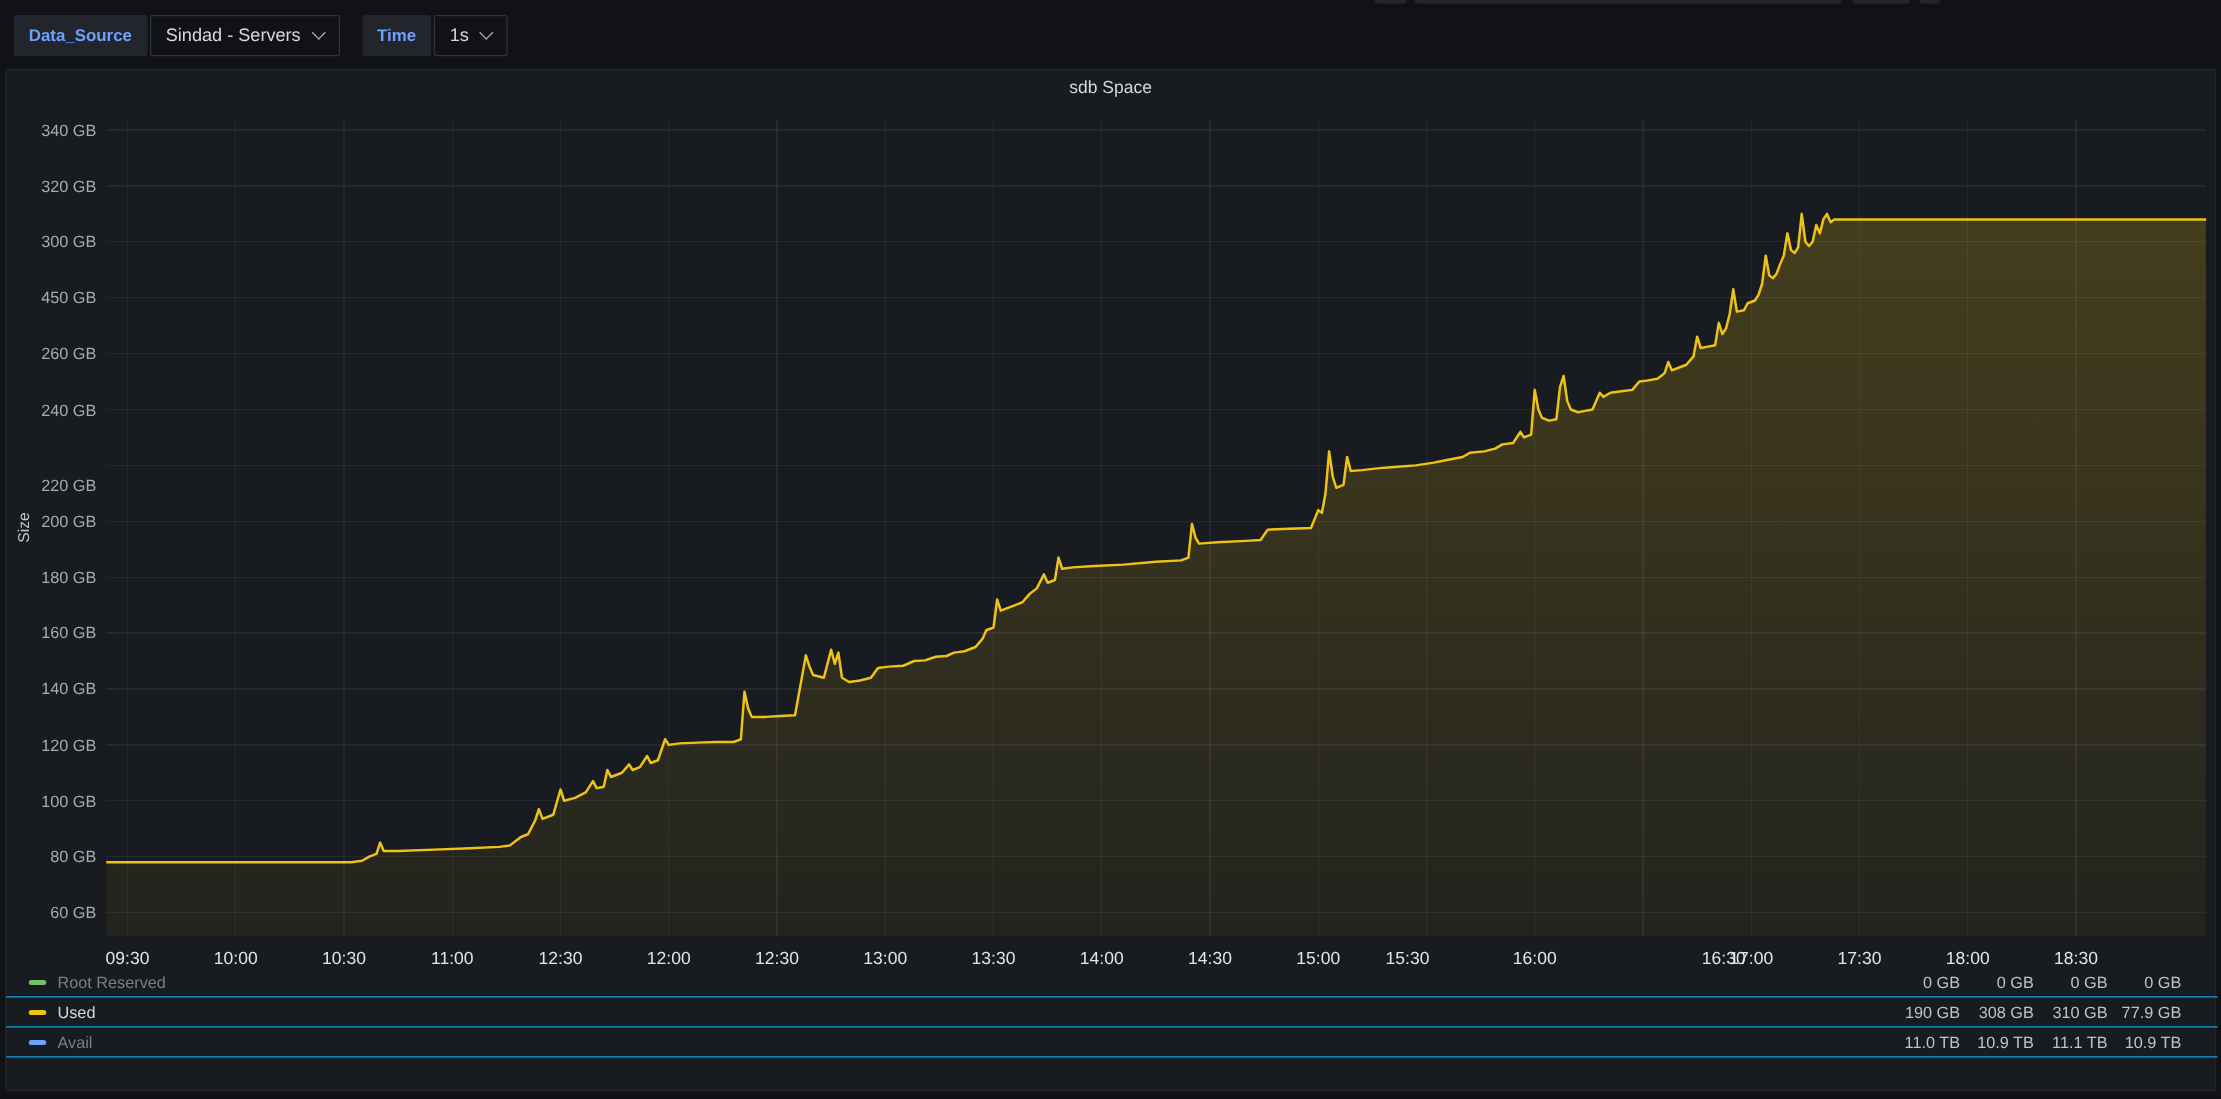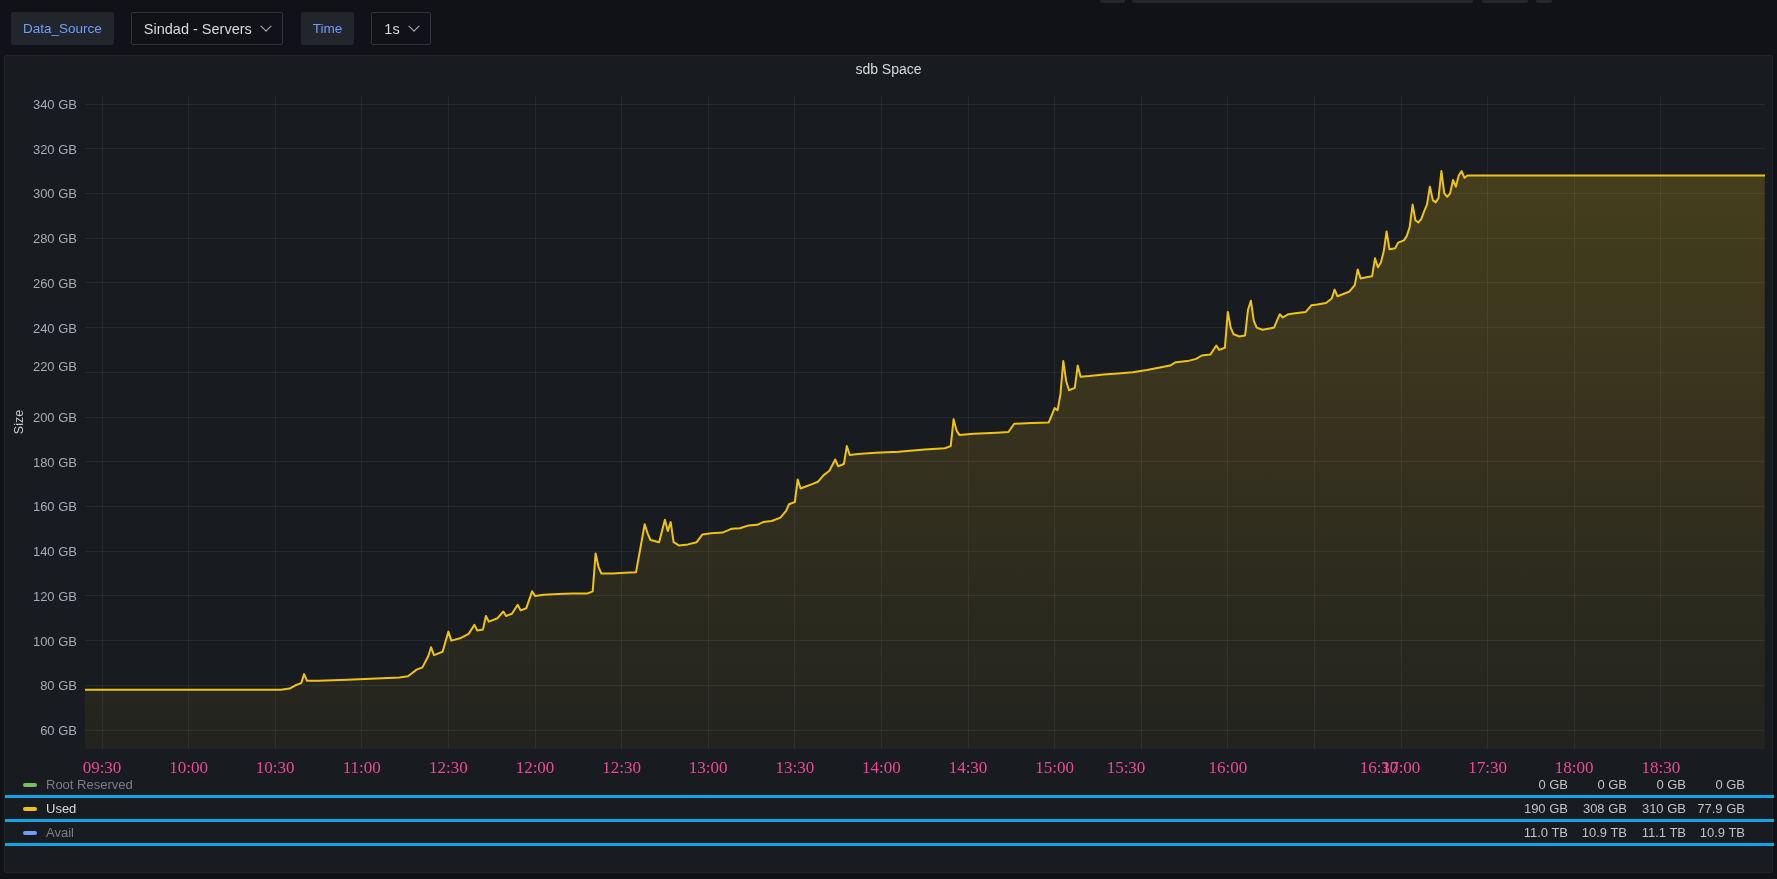--- a/index.html
+++ b/index.html
@@ -6,44 +6,44 @@
   html,body { width:1777px; height:879px; background:#111217; overflow:hidden;
     font-family:"Liberation Sans","DejaVu Sans",sans-serif; color:#d8d9da; position:relative; }
 
   
   .top-strip { position:absolute; top:0; height:3px; background:#24262c; border-radius:0 0 2px 2px; }
 
   
   .topbar { position:absolute; left:11px; top:12px; display:flex; align-items:center; }
   .var-group { display:flex; align-items:center; margin-right:18px; }
   .var-label { height:33px; display:flex; align-items:center; padding:0 12px; background:#22252b;
-    color:#6e9fff; font-size:13.5px; font-weight:400; border-radius:2px; margin-right:17px; white-space:nowrap; }
+    color:#6e9fff; font-size:13.5px; font-weight:700; border-radius:2px; margin-right:2px; white-space:nowrap; }
   .var-value { height:33px; display:flex; align-items:center; gap:10px; padding:0 12px; background:#111217;
     border:1px solid #2f333b; border-radius:2px; color:#d8d9da; font-size:14.5px; white-space:nowrap; cursor:pointer; }
   .chevron { width:8px; height:8px; border-right:1.6px solid #aeb1b8; border-bottom:1.6px solid #aeb1b8;
     transform:rotate(45deg) translate(-2px,-2px); display:inline-block; }
 
   
   .panel { position:absolute; left:4px; top:55px; width:1769px; height:818px; background:#181b1f;
     border:1px solid #212428; border-radius:2px; }
   .panel-title { position:absolute; top:5px; left:0; right:0; text-align:center; font-size:14px;
     font-weight:500; color:#d8d9da; cursor:pointer; }
 
   .plot-wrap { position:absolute; left:80px; top:40px; width:1680px; height:653px; }
   .y-axis-title { position:absolute; left:14px; top:366px; transform:translate(-50%,-50%) rotate(-90deg);
     font-size:12.5px; color:#c7c8cc; white-space:nowrap; }
   .ytick { position:absolute; right:0; transform:translateY(-50%); font-size:13px; color:#a8abb2; white-space:nowrap; }
-  .xtick { position:absolute; transform:translateX(-50%); font-size:17px; color:#ec4899; white-space:nowrap; top:0;font-family:Liberation Serif, serif; }
+  .xtick { position:absolute; transform:translateX(-50%); font-size:14px; color:#e5e5e5; white-space:nowrap; top:0; }
   .y-axis { position:absolute; left:0; top:0; width:72px; height:760px; }
   .x-axis { position:absolute; left:0; top:702px; width:1769px; height:20px; }
 
   
   .legend { position:absolute; left:0; top:718px; width:1769px; }
   .lrow { position:relative; height:24px; display:flex; align-items:center; padding:0 29px 0 18px; }
-  .lrow.sep { border-bottom:3px solid #0ea5e9; }
+  .lrow.sep { border-bottom:1px solid #0ea5e9; }
   .l-name { display:flex; align-items:center; gap:9px; font-size:13px; cursor:pointer; }
   .swatch { width:14px; height:4px; border-radius:2px; display:inline-block; }
   .l-spacer { flex:1; }
   .l-col { width:59px; text-align:right; font-size:13px; color:#bfc2c6; }
   .l-col.hdr { color:#5794f2; font-weight:500; cursor:pointer; }
   .muted { color:#7b7f85; }
   .bright { color:#d8d9da; }
 </style>
 </head>
 <body>
@@ -75,24 +75,24 @@
   <div class="y-axis-title">Size</div>
   <div class="y-axis" id="y-axis">
       <div class="ytick" style="top: 674px;">60 GB</div>
       <div class="ytick" style="top: 629.286px;">80 GB</div>
       <div class="ytick" style="top: 584.572px;">100 GB</div>
       <div class="ytick" style="top: 539.858px;">120 GB</div>
       <div class="ytick" style="top: 495.144px;">140 GB</div>
       <div class="ytick" style="top: 450.43px;">160 GB</div>
       <div class="ytick" style="top: 405.716px;">180 GB</div>
       <div class="ytick" style="top: 361.002px;">200 GB</div>
-      <div class="ytick" style="top: 310px;">220 GB</div>
+      <div class="ytick" style="top: 332px;">220 GB</div>
       <div class="ytick" style="top: 271.574px;">240 GB</div>
       <div class="ytick" style="top: 226.86px;">260 GB</div>
-      <div class="ytick" style="top: 182.146px;">280 GB</div>
+      <div class="ytick" style="top: 182.146px;">450 GB</div>
       <div class="ytick" style="top: 137.432px;">300 GB</div>
       <div class="ytick" style="top: 92.718px;">320 GB</div>
       <div class="ytick" style="top: 48.004px;">340 GB</div>
     </div>
   <div class="x-axis" id="x-axis">
       <div class="xtick" style="left: 97px;">09:30</div>
       <div class="xtick" style="left: 183.601px;">10:00</div>
       <div class="xtick" style="left: 270.202px;">10:30</div>
       <div class="xtick" style="left: 356.803px;">11:00</div>
       <div class="xtick" style="left: 443.404px;">12:30</div>

